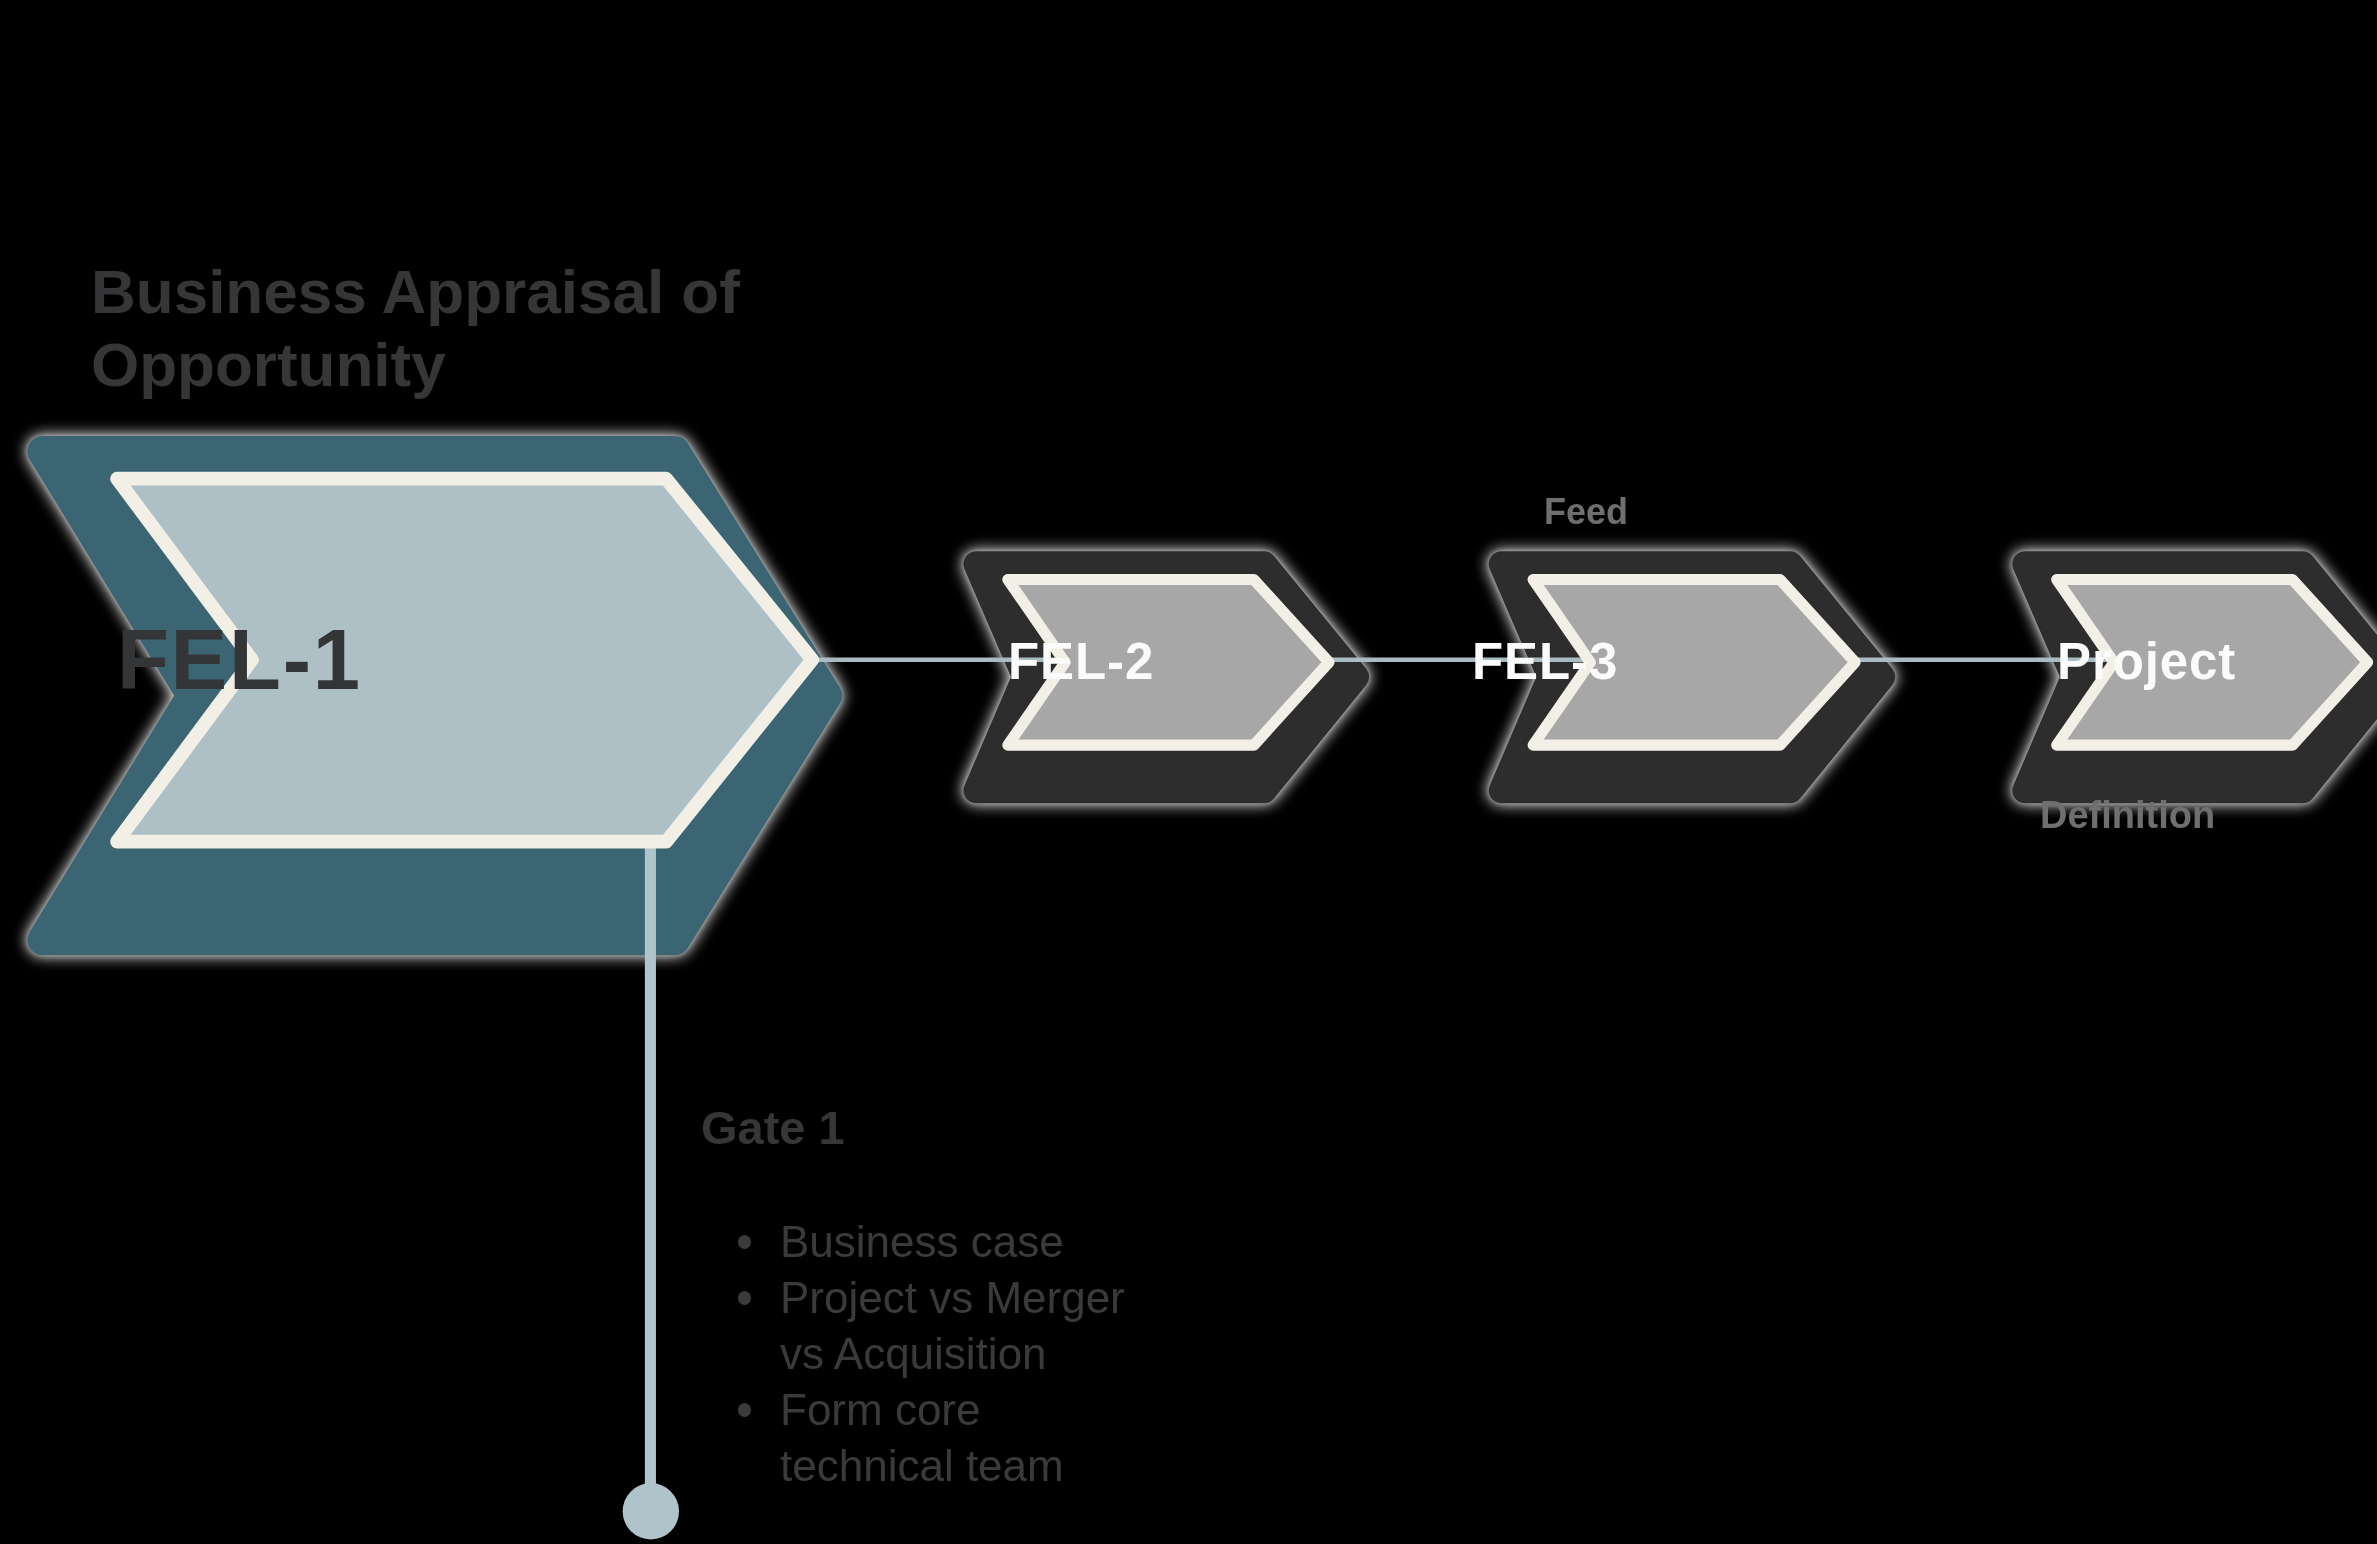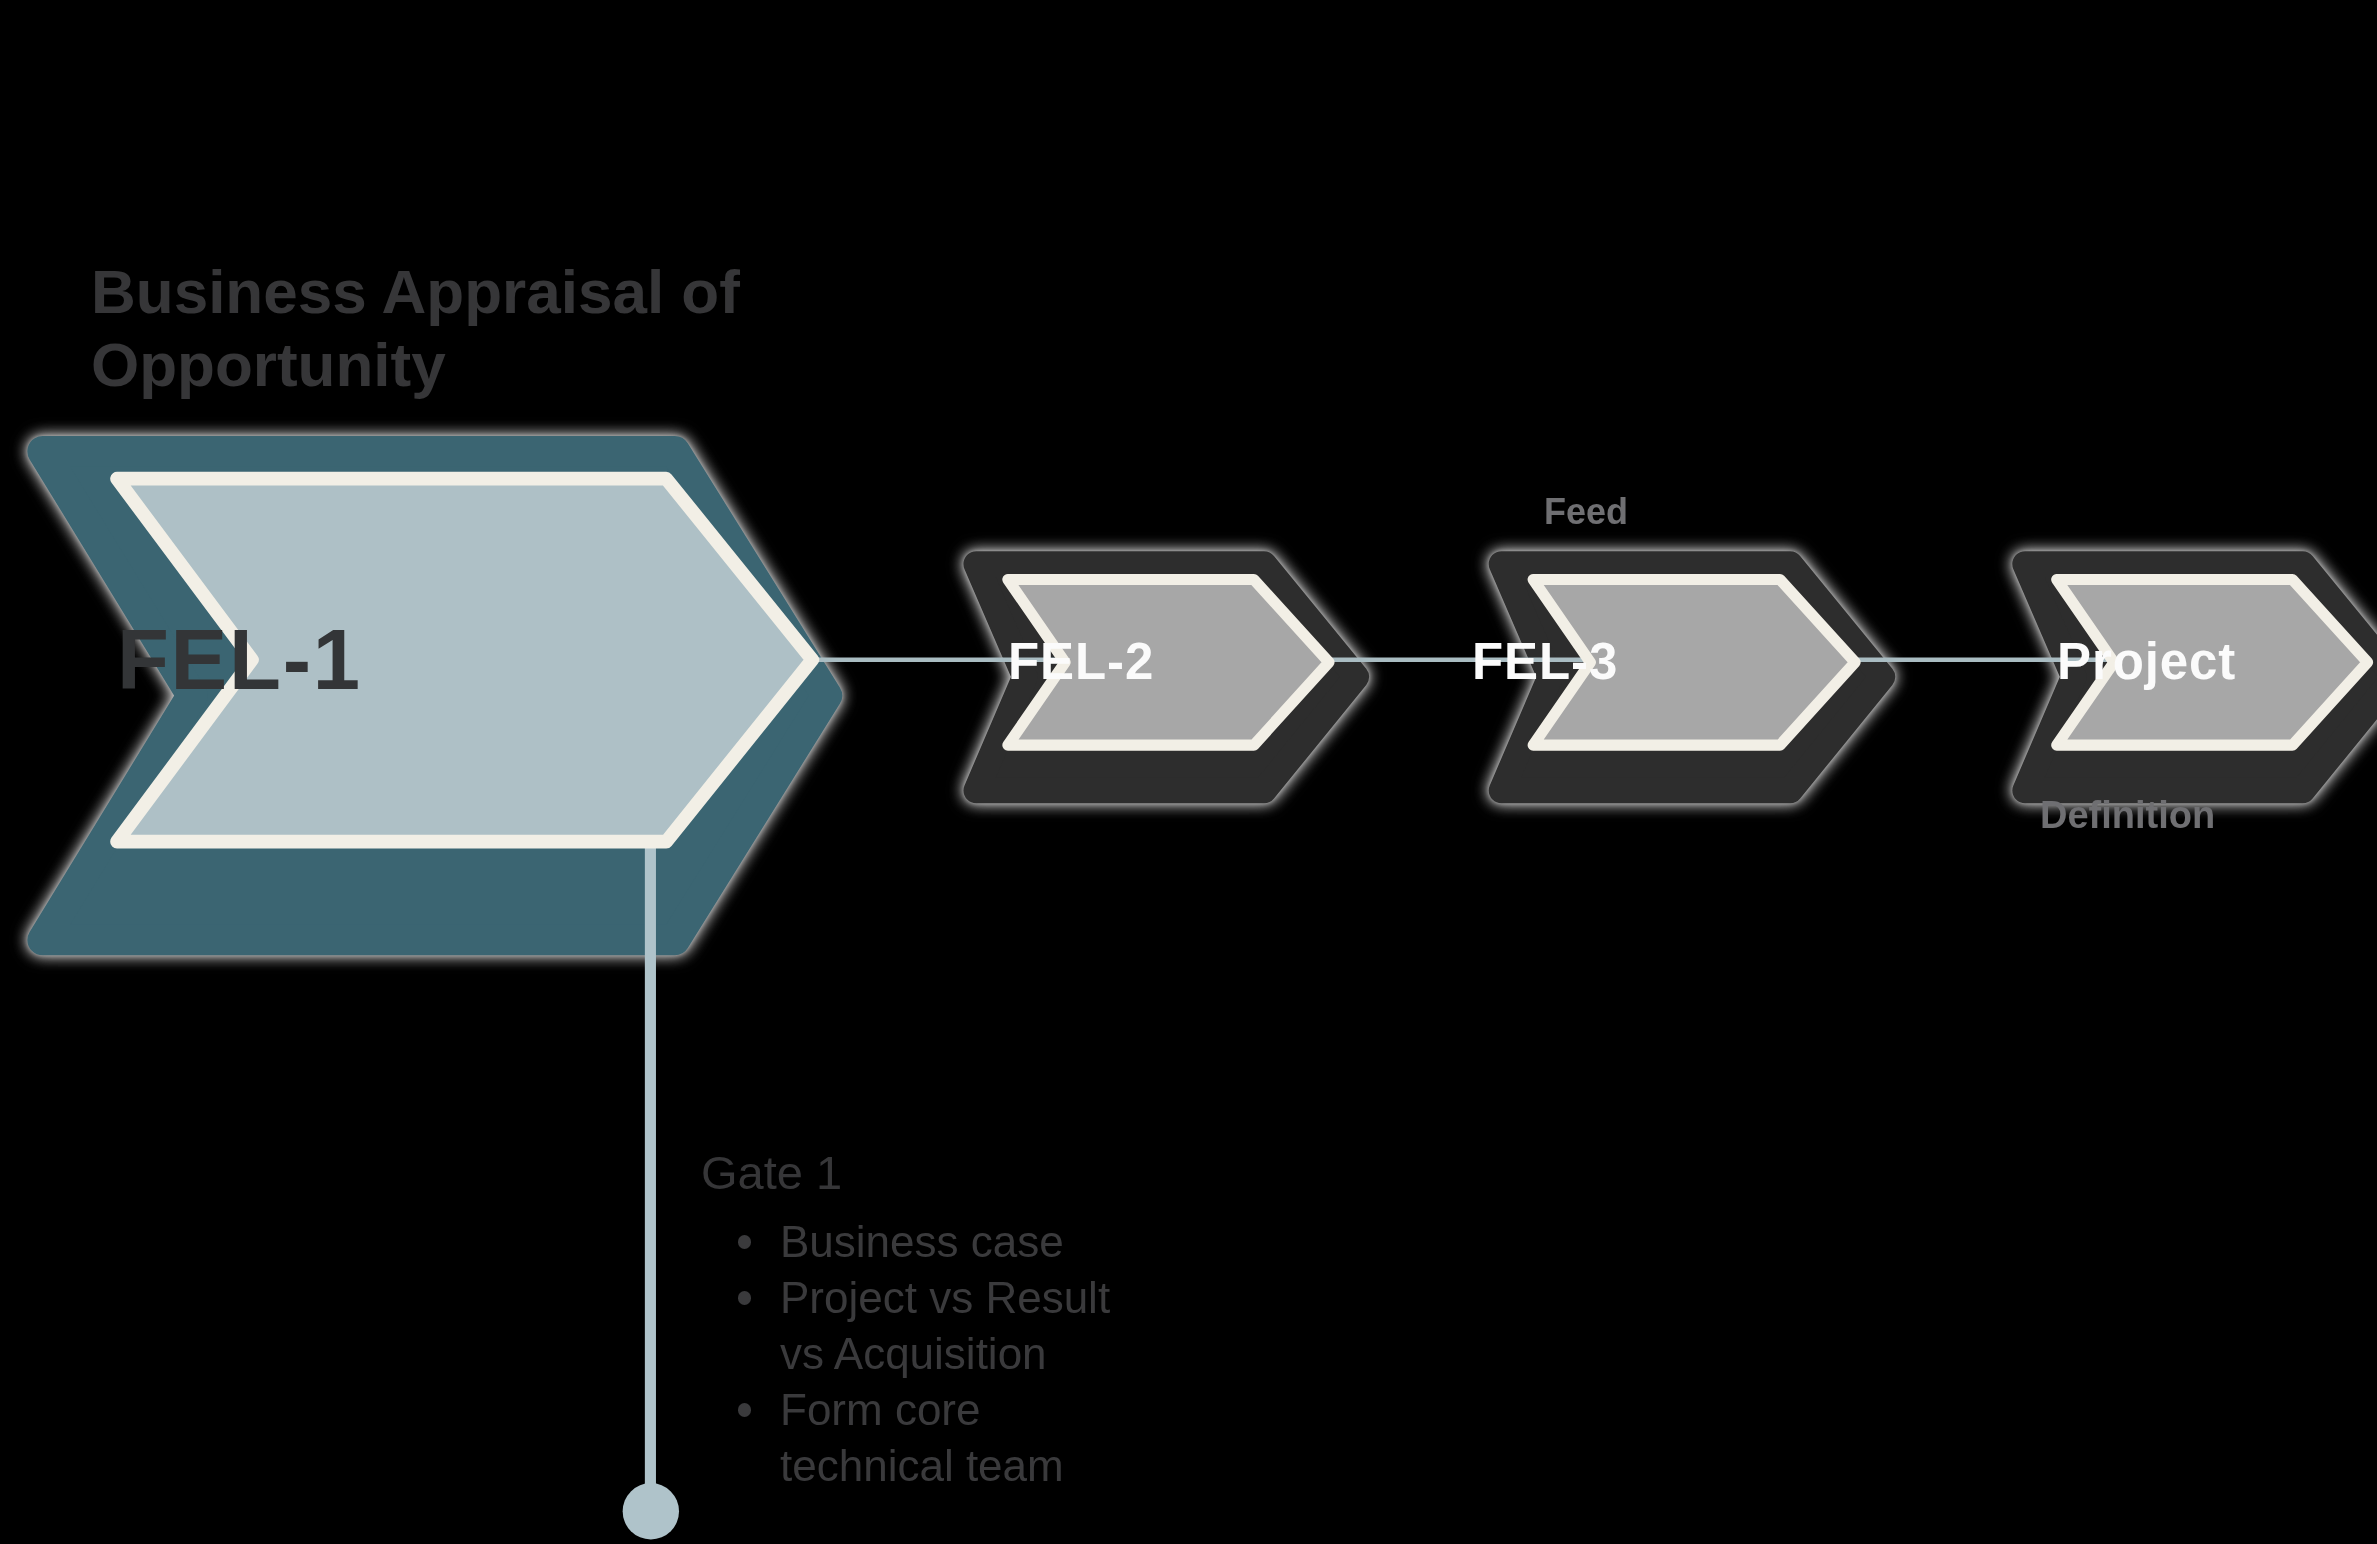--- a/index.html
+++ b/index.html
@@ -60,23 +60,22 @@
     color: #6f6f72;
     font-size: 38px;
     line-height: 48px;
   }
   .cap-feed { left: 1514px; top: 488px; font-size: 36px; margin-left: 30px; }
   .cap-psd { left: 993px; top: 805px; width: 295px; }
   .cap-exec { left: 2040px; top: 791px; }
   .gate-heading {
     position: absolute;
     left: 701px; top: 1100px;
-    font-size: 47px; font-weight: 400;
+    font-size: 47px; font-weight: 700;
     color: #363638;
-    margin-top: 45px;
   }
   ul.gate-list {
     position: absolute;
     left: 723px; top: 1201px;
     margin: 13px; padding: 0;
     list-style: none;
     width: 427px;
     font-size: 44px;
     line-height: 56px;
     color: #3a3a3c;
@@ -133,18 +132,18 @@
   <div class="stage-label lbl-small lbl-fel3">FEL-3</div>
   <div class="stage-label lbl-small lbl-result">Project</div>
 
   <div class="caption cap-feed">Feed</div>
   <div class="caption cap-exec">Definition</div>
 
   <div class="gate-heading">Gate 1</div>
 
   <ul class="gate-list">
     <li>Business case</li>
-    <li>Project vs Result vs Acquisition</li>
+    <li>Project vs Merger vs Acquisition</li>
     <li>Form core technical team</li>
   </ul>
 
 </div>
 
 
 </body></html>

